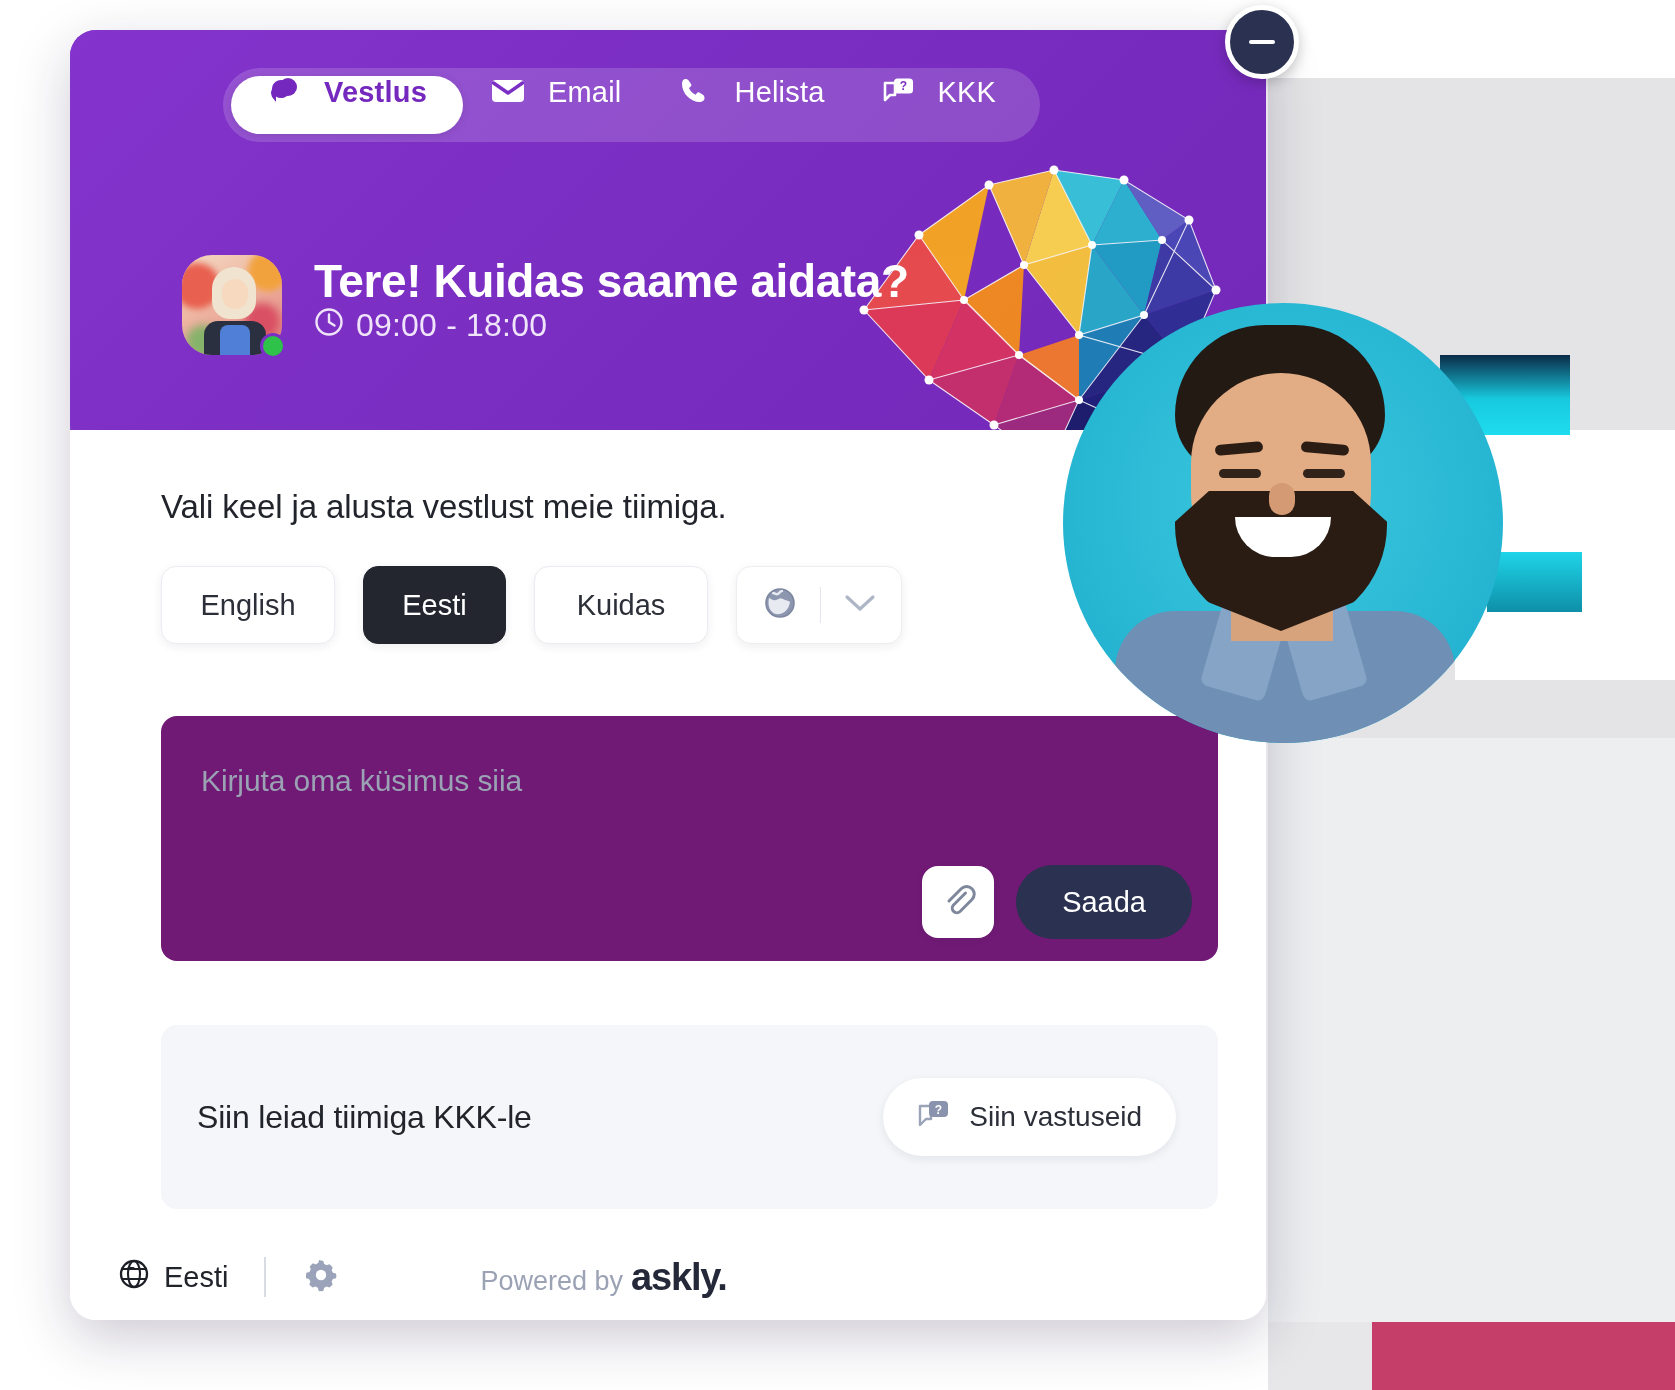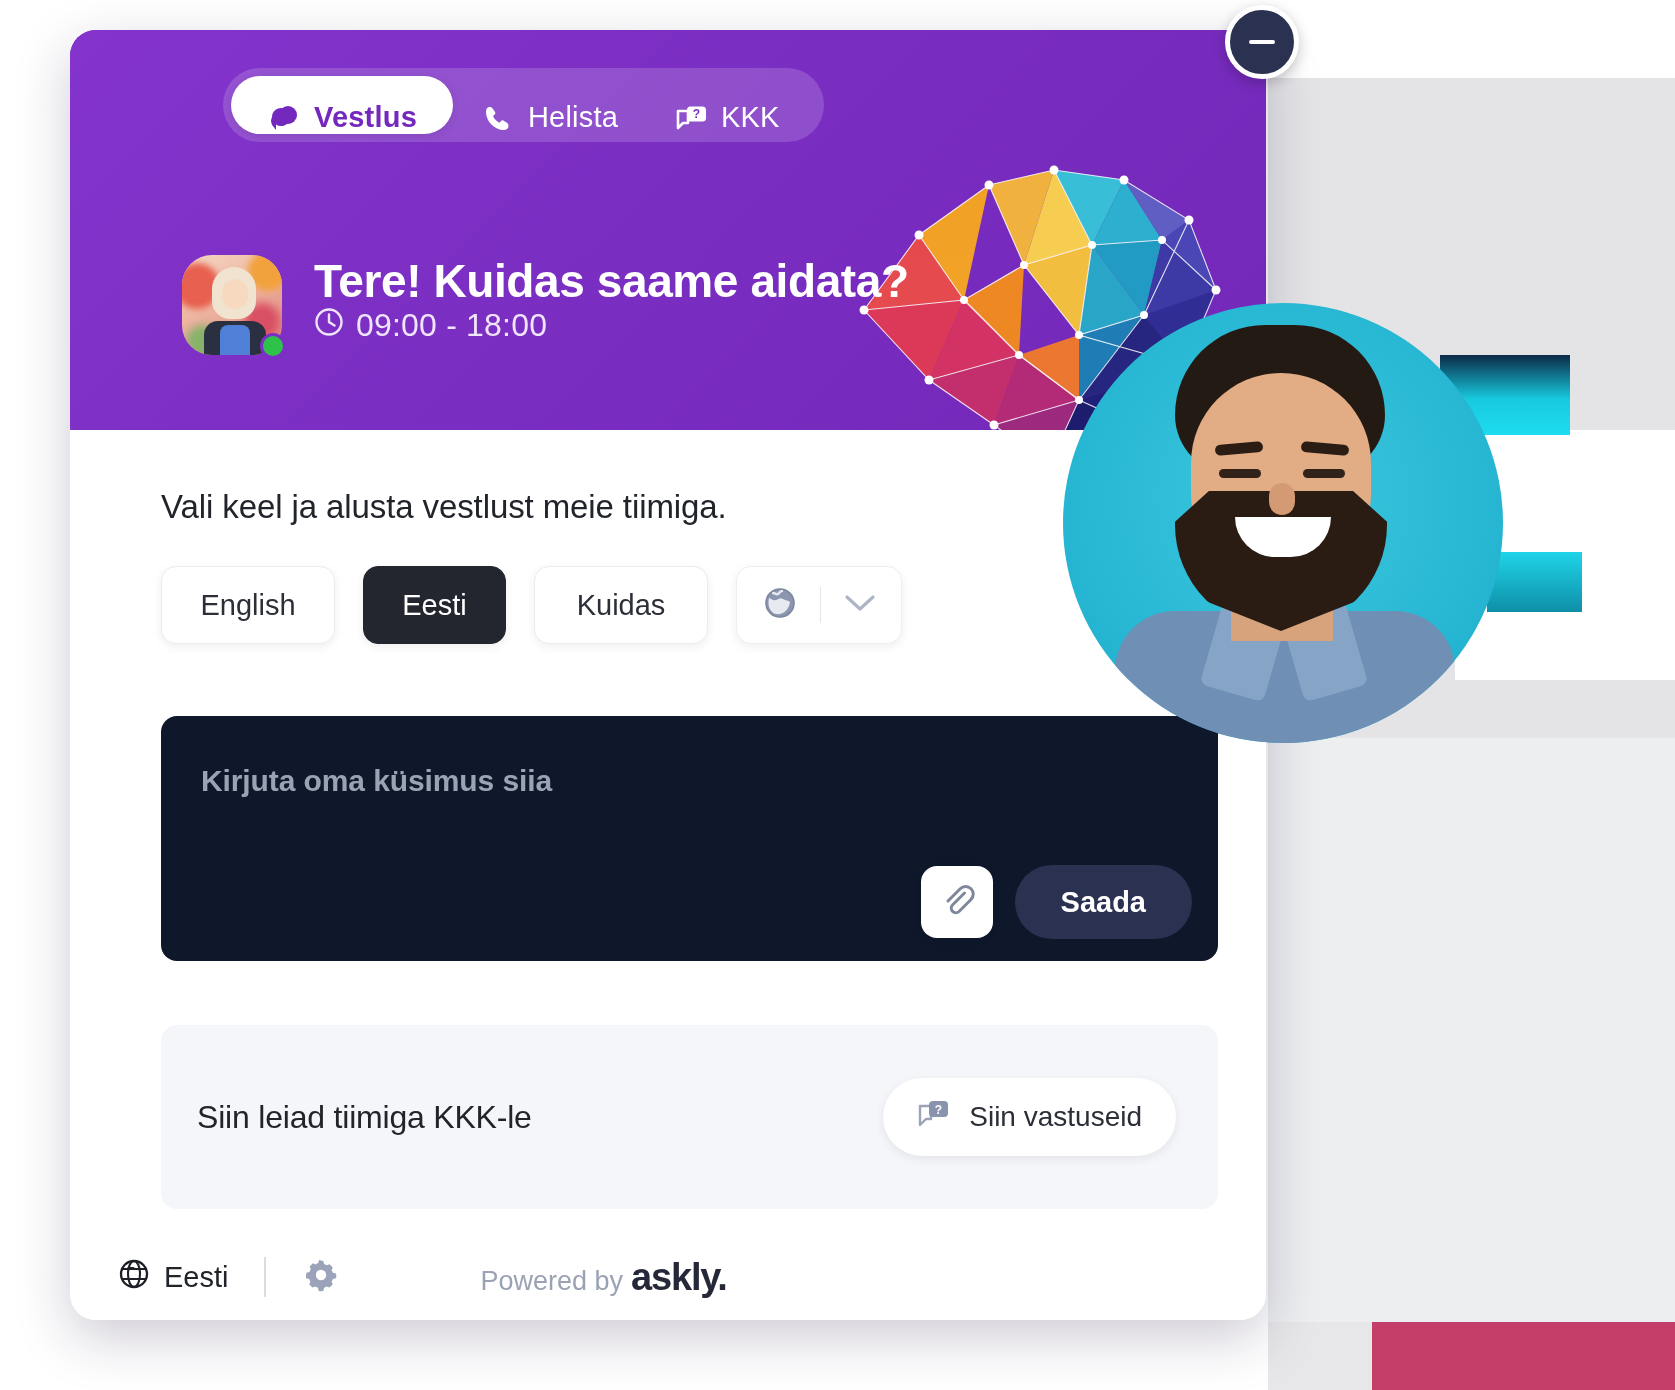--- a/index.html
+++ b/index.html
@@ -63,22 +63,22 @@
     height: 74px;
     display: flex;
     align-items: center;
     gap: 0;
     background: rgba(255,255,255,0.16);
     border-radius: 37px;
     padding: 0 16px 0 8px;
   }
   .tab {
     display: flex;
-    align-items: flex-end;
-    gap: 13px;
+    align-items: flex-start;
+    gap: 23px;
     height: 58px;
     padding: 0 28px;
     border-radius: 29px;
     color: #ffffff;
     font-size: 29px;
     letter-spacing: .2px;
     cursor: pointer;
     white-space: nowrap;
   }
   .tab.active {
@@ -232,25 +232,24 @@
     justify-content: center;
     gap: 0;
     cursor: pointer;
   }
   #lang-more .sep { width: 1px; height: 36px; background: #e3e6ec; margin: 0 22px; }
 
   
   #composer {
     margin-top: 72px;
     height: 245px;
-    background: #0f172a;
+    background: #701a75;
     border-radius: 16px;
     position: relative;
     padding: 48px 40px 0 40px;
-    font-weight: bold;
   }
   #composer-placeholder {
     font-size: 30px;
     color: #9aa2b4;
     letter-spacing: -0.1px;
   }
   #composer-actions {
     position: absolute;
     right: 26px;
     bottom: 22px;
@@ -393,20 +392,29 @@
       <div class="tab active">
         <span class="ic">
           <svg width="32" height="30" viewBox="0 0 32 30">
             <circle cx="20" cy="11" r="9" fill="#7428bd"></circle>
             <path d="M4 13a9 9 0 1 1 4 7.5V26l-2.5-3.2A9 9 0 0 1 4 13z" fill="#7428bd"></path>
           </svg>
         </span>
         <span>Vestlus</span>
       </div>
 
+      <div class="tab">
+        <span class="ic">
+          <svg width="34" height="26" viewBox="0 0 34 26">
+            <rect x="1" y="2" width="32" height="22" rx="4" fill="#ffffff"></rect>
+            <path d="M2.5 5 L17 15 L31.5 5" stroke="#7b2fc4" stroke-width="3.4" fill="none" stroke-linecap="round" stroke-linejoin="round"></path>
+          </svg>
+        </span>
+        <span>Email</span>
+      </div>
 
       <div class="tab">
         <span class="ic">
           <svg width="30" height="30" viewBox="0 0 30 30">
             <path d="M6 3c2 0 3 .4 4 2l2 3c.7 1.2.4 2-.6 2.8l-1.4 1.1c1.3 3 3.6 5.4 6.6 6.8l1.2-1.5c.8-1 1.7-1.2 2.8-.5l3 1.9c1.5 1 1.9 2 1.9 3.9-.2 2.2-2.3 3.5-4.6 3.5C11.6 26 3 17.6 3 7.7 3 5.2 4.2 3.2 6 3z" fill="#ffffff"></path>
           </svg>
         </span>
         <span>Helista</span>
       </div>
 

